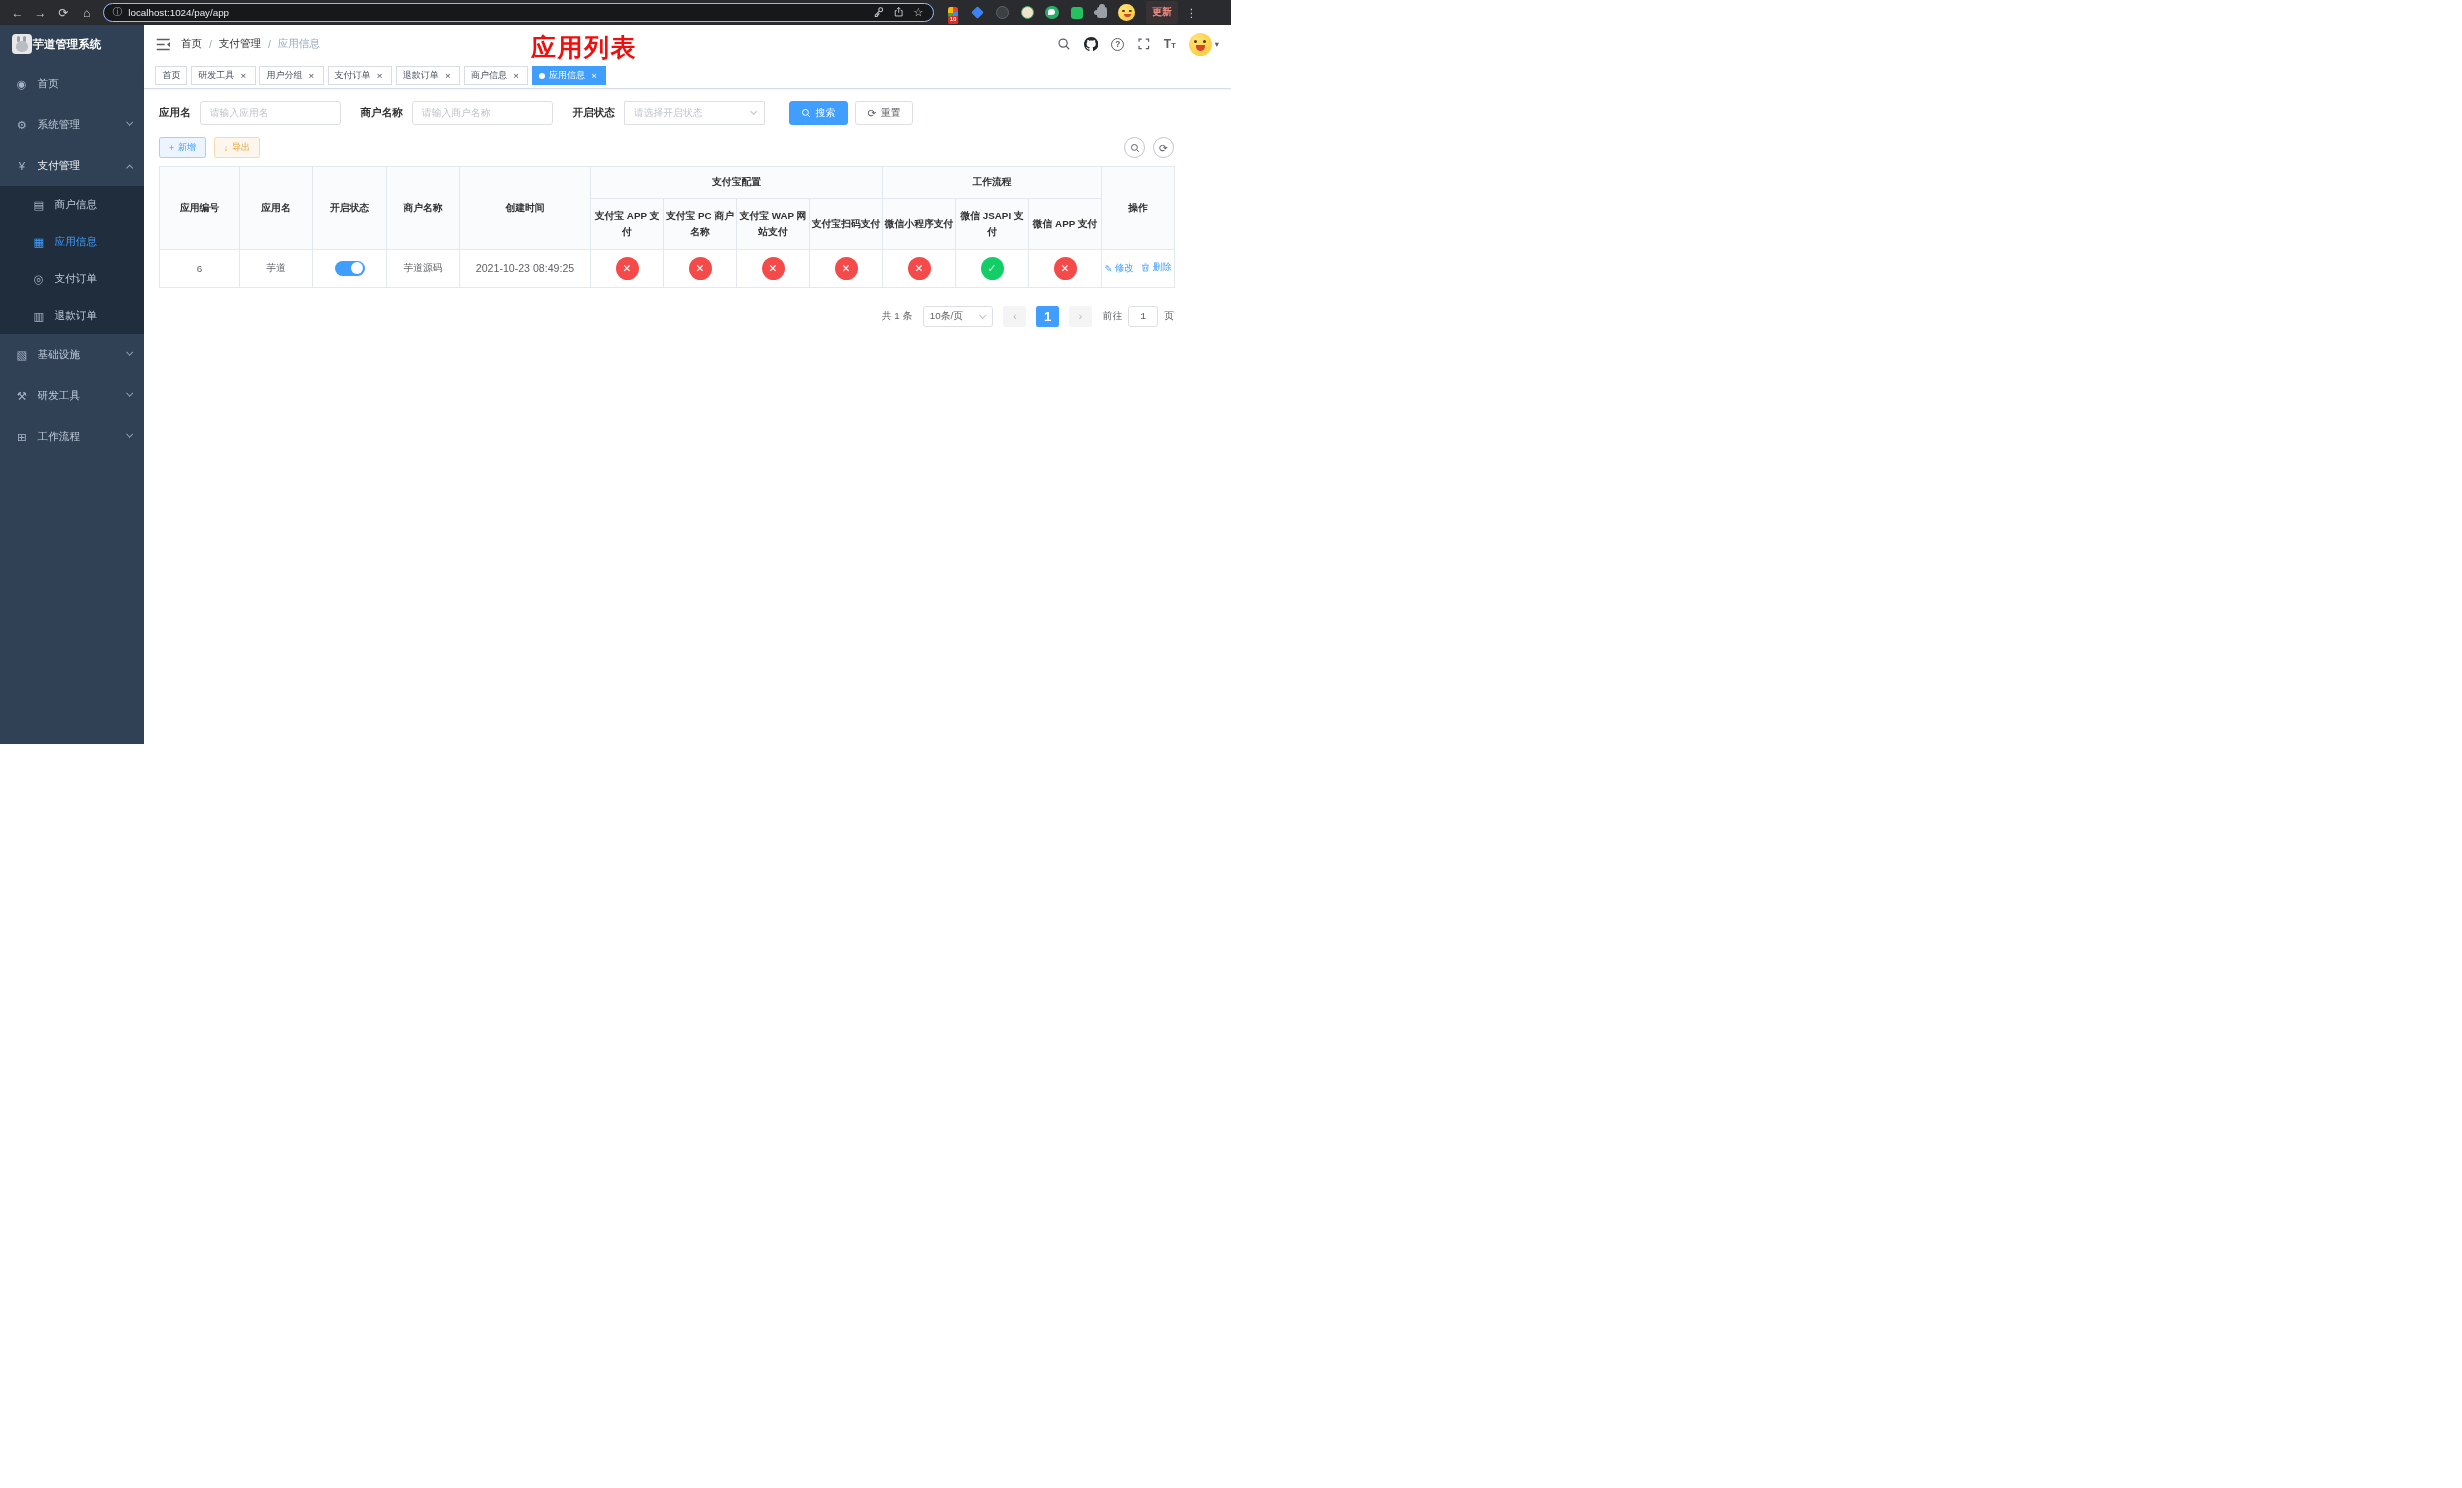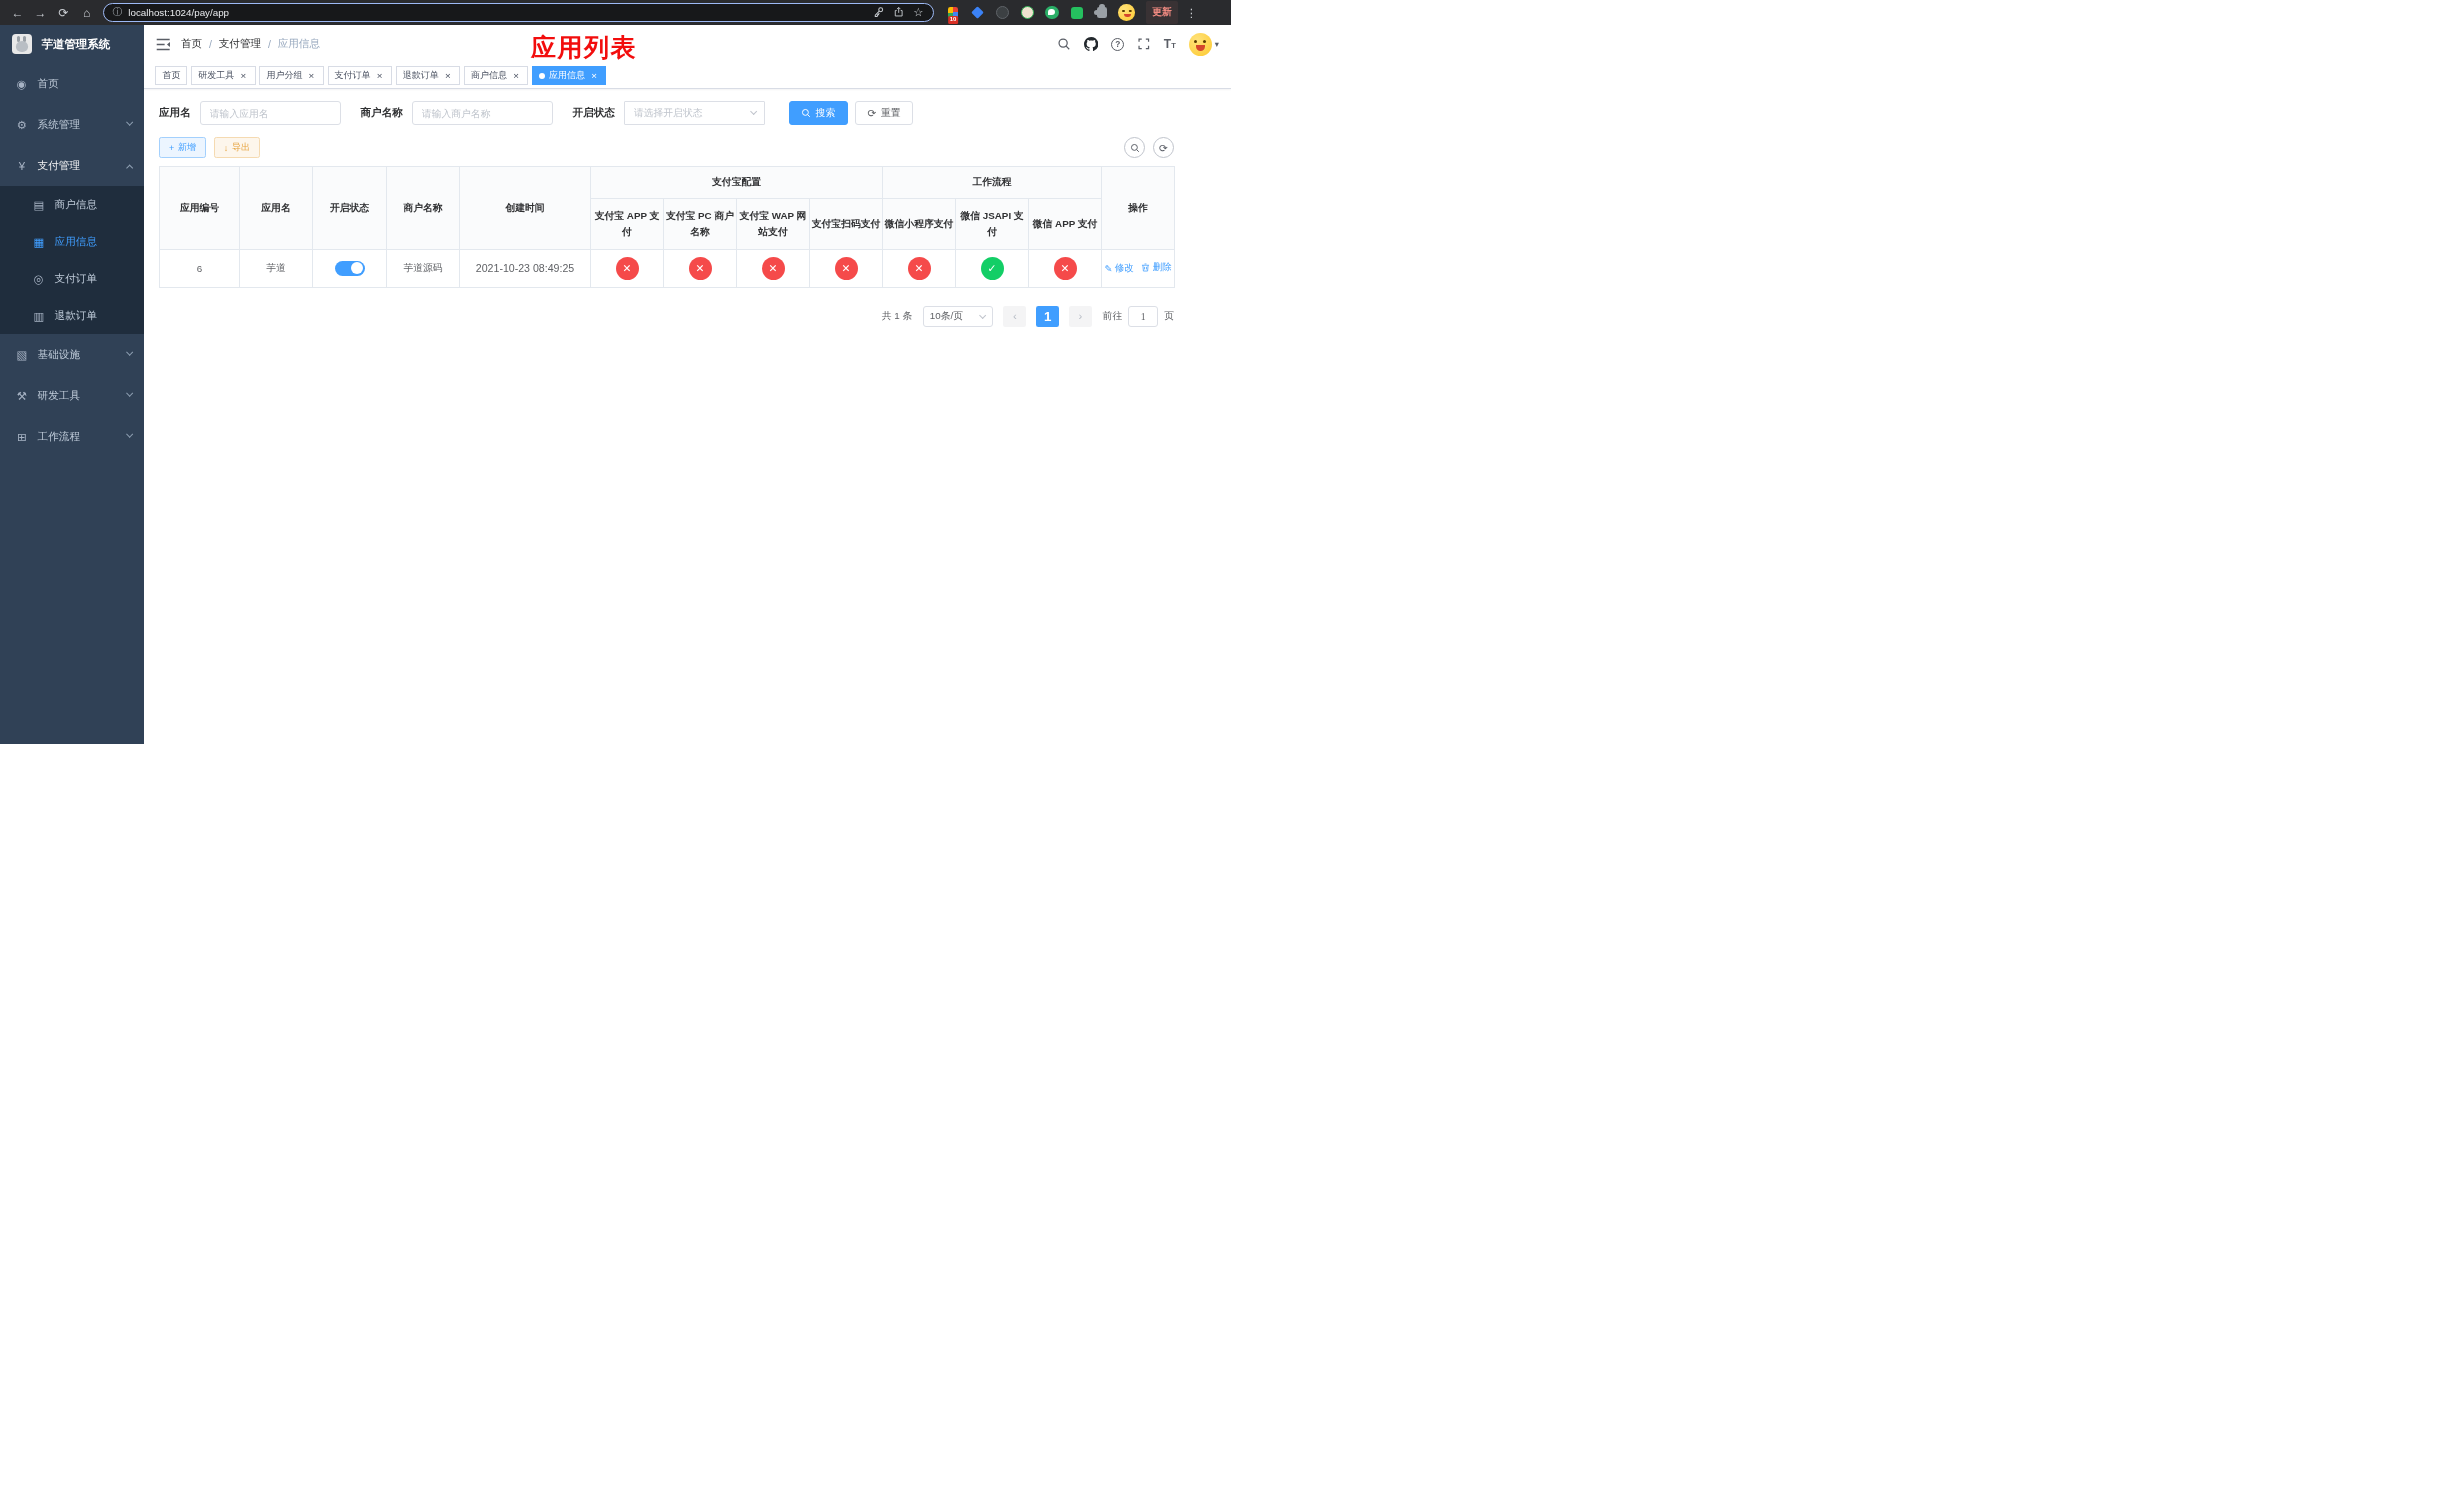--- a/index.html
+++ b/index.html
@@ -1,19 +1,19 @@
 <!DOCTYPE html>
 <html style="font-size:12px"><head>
 <meta charset="utf-8">
 <style>
   *{box-sizing:border-box;margin:0;padding:0}
   html,body{width:1231px;height:744px}
   body{font-family:"Liberation Sans","DejaVu Sans",sans-serif;background:#fff;overflow:hidden;font-size:10.6px}
   button{font-family:inherit;cursor:pointer}
-  input{font-family:Liberation Serif, serif;outline:none}
+  input{font-family:Liberation Mono, monospace;outline:none}
 
   
   .chrome{height:25px;background:#2a2b2e;display:flex;align-items:center;padding:0 6px;color:#c9cdd2}
   .nav-btn{width:23px;height:23px;background:none;border:none;color:#c9cdd2;font-size:12px;display:flex;align-items:center;justify-content:center}
   .omnibox{flex:0 0 831px;height:19.7px;border-radius:10.6px;background:#17181a;border:1.5px solid #9db9f5;display:flex;align-items:center;padding:0 9px;gap:6px;margin-left:4.5px}
   .omnibox .info-ic{color:#9aa0a6;font-size:9.8px}
   .url-text{color:#e8eaed;font-size:9.8px;flex:1;white-space:nowrap}
   .omni-right{display:flex;align-items:center;gap:9px;color:#c9cdd2}
   .star-ic{font-size:11.4px;line-height:1}
   .ext-cluster{display:flex;align-items:center;gap:6.8px;margin-left:10.6px}
@@ -37,21 +37,21 @@
   .emoji-face.lg::before{width:3px;height:3px;box-shadow:9px 0 0 #5b3b00}
   .emoji-face.lg::after{width:9px;height:5.3px}
   .update-btn{color:#f28b82;background:rgba(242,139,130,.08);border:none;font-size:9.8px;font-weight:700;margin-left:10.6px;padding:5px 6px;border-radius:2px}
   .kebab-btn{background:none;border:none;color:#c9cdd2;font-size:11.4px;margin-left:4.5px;width:18px}
 
   
   .app{display:flex;height:719px}
 
   
   .sidebar{width:144px;background:#304156;flex-shrink:0;display:flex;flex-direction:column}
-  .logo-row{height:38px;display:flex;align-items:center;gap:10px;padding-left:12px}
+  .logo-row{height:38px;display:flex;align-items:center;gap:1px;padding-left:12px}
   .logo-img{width:19.7px;height:19.7px;border-radius:3.8px;background:#e8e8e8;position:relative;overflow:hidden}
   .logo-img::before{content:"";position:absolute;left:5.3px;top:1.5px;width:3px;height:6.8px;background:#9aa0a6;border-radius:1.5px;box-shadow:6px 0 0 #9aa0a6}
   .logo-img::after{content:"";position:absolute;left:3.8px;top:6.8px;width:12px;height:10.6px;background:#b9bec4;border-radius:50% 50% 45% 45%}
   .logo-title{color:#fff;font-size:11.4px;font-weight:700}
   .menu{flex:1}
   .menu-item{height:41px;display:flex;align-items:center;padding:0 12px 0 15px;color:#bfcbd9;font-size:10.6px;cursor:pointer;gap:9px}
   .menu-item .mi{width:13.6px;font-size:11.4px;text-align:center;color:#a7b3c4;flex-shrink:0}
   .menu-item .lbl{flex:1;white-space:nowrap}
   .menu-item.open{color:#f4f4f5}
   .chev{width:5.3px;height:5.3px;border-right:1.1px solid #8fa0b3;border-bottom:1.1px solid #8fa0b3;transform:rotate(45deg) translate(-1.5px,-1.5px)}

